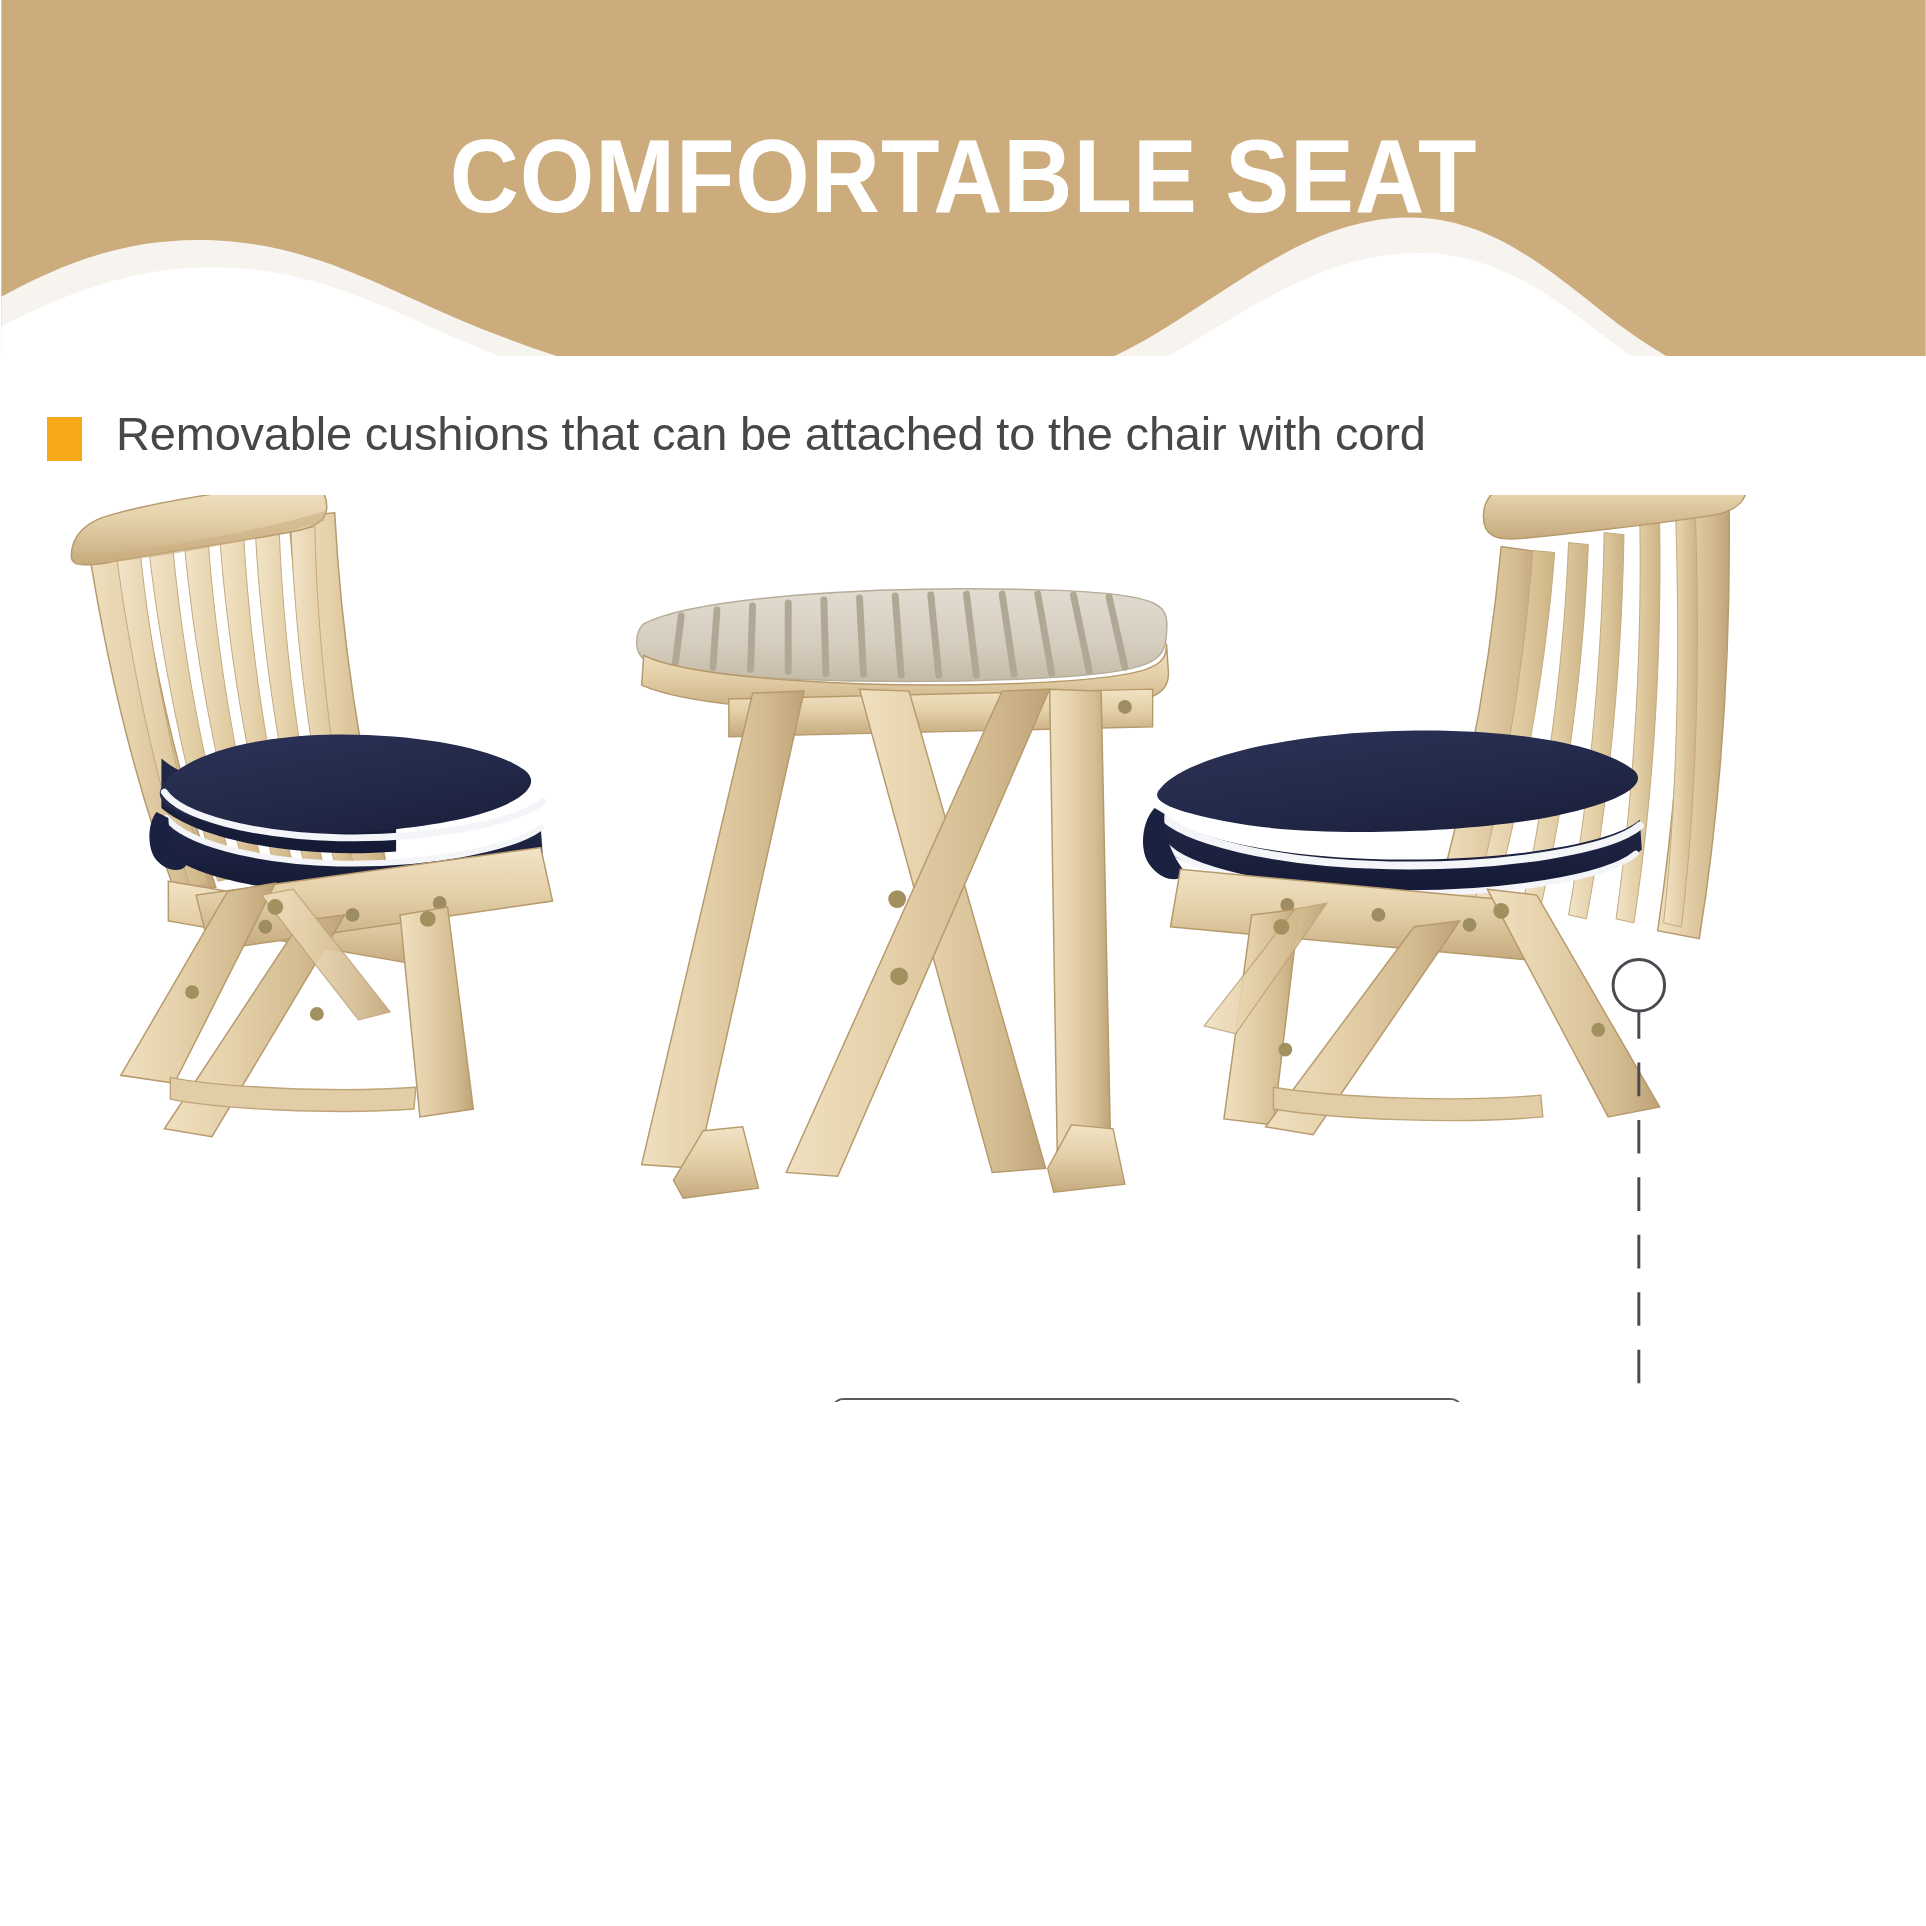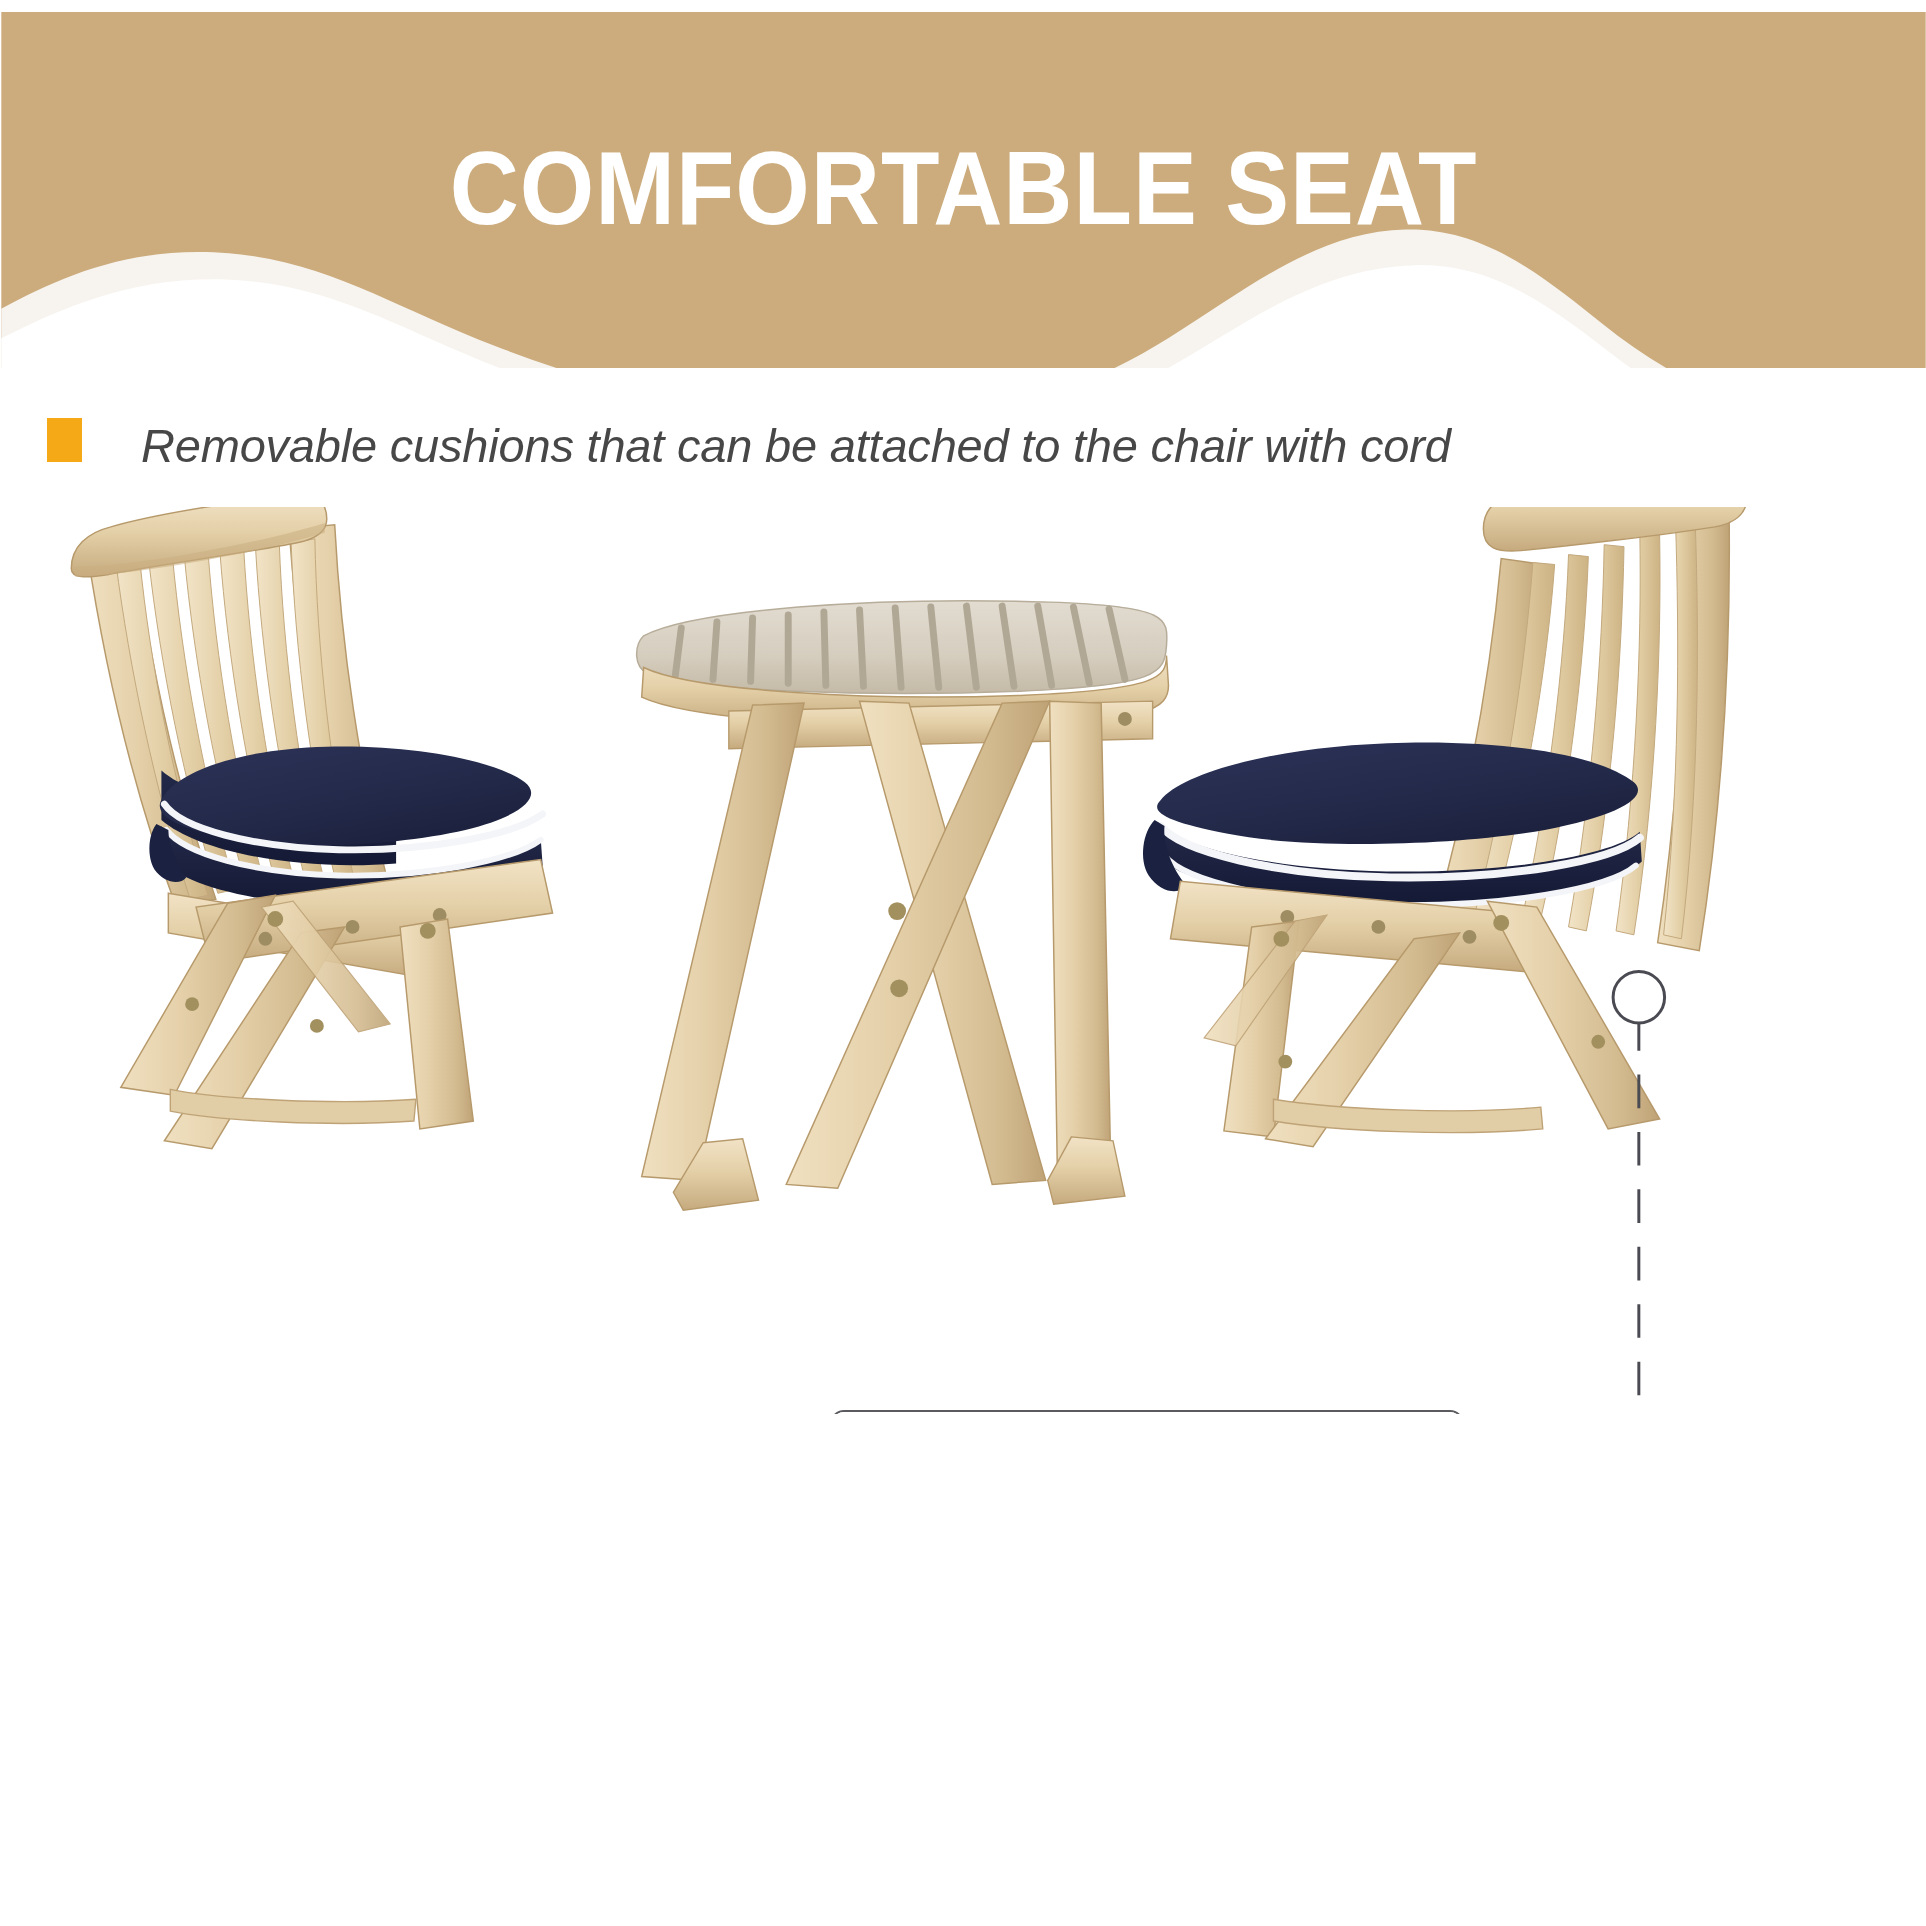--- a/index.html
+++ b/index.html
@@ -9,21 +9,20 @@
   }
   body {
     font-family: "Liberation Sans", sans-serif;
   }
   #page {
     position: relative;
     width: 1927px;
     height: 1402px;
     background: #ffffff;
     overflow: hidden;
-    margin-top: 12px;
   }
 
   
   #header-band {
     position: absolute;
     left: 0; top: 0;
     width: 1927px;
     height: 356px;
     overflow: hidden;
   }
@@ -44,23 +43,22 @@
     transform: scaleX(0.93);
     transform-origin: 50% 50%;
   }
 
   
   #bullet-row {
     position: absolute;
     left: 47px;
     top: 406px;
     display: flex;
-    align-items: flex-start;
-    gap: 59px;
-    font-style: italic;
+    align-items: flex-end;
+    gap: 34px;
   }
   #bullet-square {
     width: 35px;
     height: 44px;
     background: #F5A916;
     flex: 0 0 auto;
   }
   #bullet-text {
     color: #474747;
     font-family: "Liberation Sans", sans-serif;

